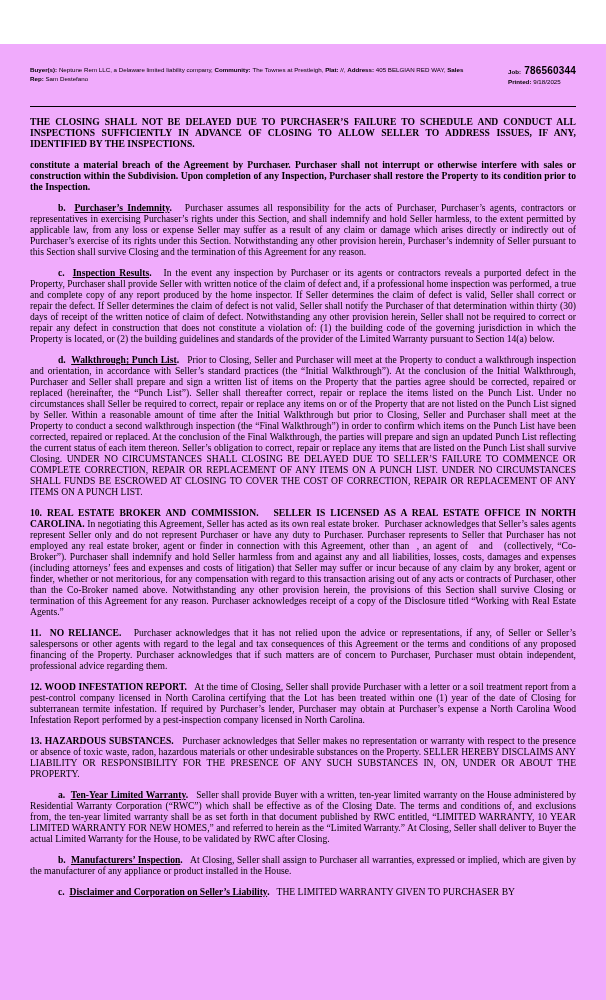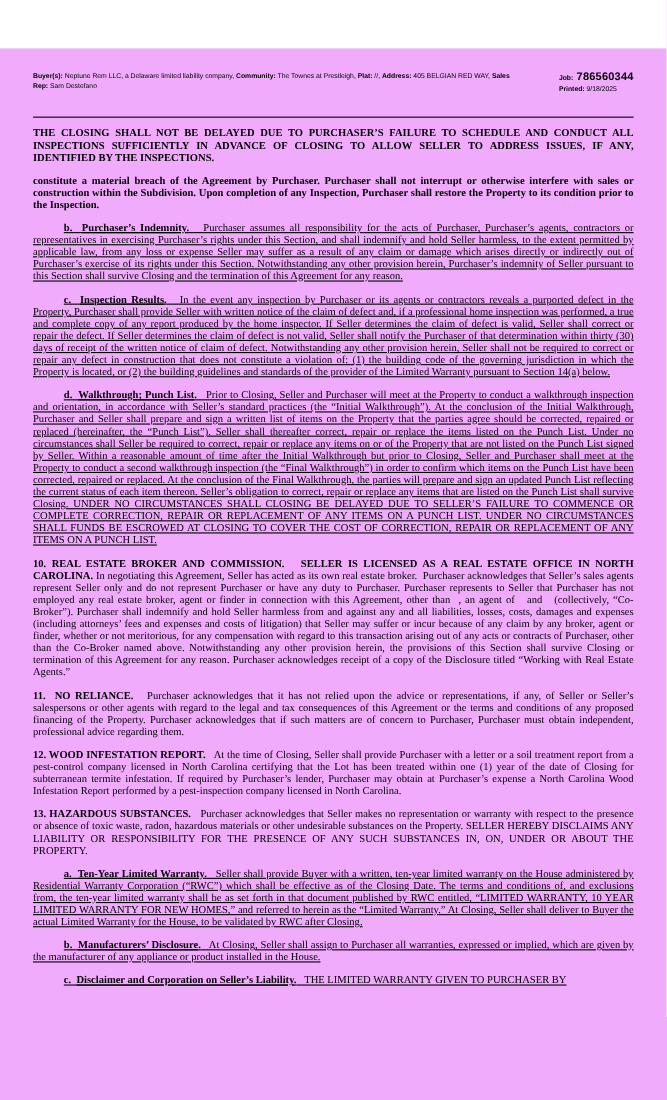--- a/index.html
+++ b/index.html
@@ -24,21 +24,21 @@
   .header-right { white-space:nowrap; padding-top:1px; }
   .job-line { display:flex; align-items:baseline; gap:3px; }
   .job-number { font-size:10px; font-weight:700; letter-spacing:0.2px; }
   .printed-line { margin-top:1px; }
   .divider { border-top:1.6px solid #000; margin-top:20px; margin-bottom:9px; }
   
   .doc-body {
     font-size:9.6px; line-height:11px; text-align:justify;
   }
   .para { margin-bottom:10px; }
-  .para.indent { text-indent:28px;text-decoration:underline; }
+  .para.indent { text-indent:28px; }
   .b { font-weight:700; }
   .u { text-decoration:underline; }
   
   .footer {
     position:absolute; left:30px; bottom:12px;
     display:flex; align-items:flex-start;
   }
   .page-num { font-size:9.3px; font-family:"Liberation Serif", serif; }
   .form-id {
     font-family:"Liberation Sans", sans-serif;
@@ -71,21 +71,21 @@
       <p class="para flush"><span class="b">THE CLOSING SHALL NOT BE DELAYED DUE TO PURCHASER’S FAILURE TO SCHEDULE AND CONDUCT ALL INSPECTIONS SUFFICIENTLY IN ADVANCE OF CLOSING TO ALLOW SELLER TO ADDRESS ISSUES, IF ANY, IDENTIFIED BY THE INSPECTIONS.</span></p>
       <p class="para flush"><span class="b">constitute a material breach of the Agreement by Purchaser. Purchaser shall not interrupt or otherwise interfere with sales or construction within the Subdivision. Upon completion of any Inspection, Purchaser shall restore the Property to its condition prior to the Inspection.</span></p>
       <p class="para indent"><span class="b">b. &nbsp;</span><span class="b u">Purchaser’s Indemnity</span><span class="b">.</span><span class="">&nbsp;&nbsp; Purchaser assumes all responsibility for the acts of Purchaser, Purchaser’s agents, contractors or representatives in exercising Purchaser’s rights under this Section, and shall indemnify and hold Seller harmless, to the extent permitted by applicable law, from any loss or expense Seller may suffer as a result of any claim or damage which arises directly or indirectly out of Purchaser’s exercise of its rights under this Section. Notwithstanding any other provision herein, Purchaser’s indemnity of Seller pursuant to this Section shall survive Closing and the termination of this Agreement for any reason.</span></p>
       <p class="para indent"><span class="b">c. &nbsp;</span><span class="b u">Inspection Results</span><span class="b">.</span><span class="">&nbsp;&nbsp; In the event any inspection by Purchaser or its agents or contractors reveals a purported defect in the Property, Purchaser shall provide Seller with written notice of the claim of defect and, if a professional home inspection was performed, a true and complete copy of any report produced by the home inspector. If Seller determines the claim of defect is valid, Seller shall correct or repair the defect. If Seller determines the claim of defect is not valid, Seller shall notify the Purchaser of that determination within thirty (30) days of receipt of the written notice of claim of defect. Notwithstanding any other provision herein, Seller shall not be required to correct or repair any defect in construction that does not constitute a violation of: (1) the building code of the governing jurisdiction in which the Property is located, or (2) the building guidelines and standards of the provider of the Limited Warranty pursuant to Section 14(a) below.</span></p>
       <p class="para indent"><span class="b">d. &nbsp;</span><span class="b u">Walkthrough; Punch List</span><span class="b">.</span><span class="">&nbsp;&nbsp; Prior to Closing, Seller and Purchaser will meet at the Property to conduct a walkthrough inspection and orientation, in accordance with Seller’s standard practices (the “Initial Walkthrough”). At the conclusion of the Initial Walkthrough, Purchaser and Seller shall prepare and sign a written list of items on the Property that the parties agree should be corrected, repaired or replaced (hereinafter, the “Punch List”). Seller shall thereafter correct, repair or replace the items listed on the Punch List. Under no circumstances shall Seller be required to correct, repair or replace any items on or of the Property that are not listed on the Punch List signed by Seller. Within a reasonable amount of time after the Initial Walkthrough but prior to Closing, Seller and Purchaser shall meet at the Property to conduct a second walkthrough inspection (the “Final Walkthrough”) in order to confirm which items on the Punch List have been corrected, repaired or replaced. At the conclusion of the Final Walkthrough, the parties will prepare and sign an updated Punch List reflecting the current status of each item thereon. Seller’s obligation to correct, repair or replace any items that are listed on the Punch List shall survive Closing. UNDER NO CIRCUMSTANCES SHALL CLOSING BE DELAYED DUE TO SELLER’S FAILURE TO COMMENCE OR COMPLETE CORRECTION, REPAIR OR REPLACEMENT OF ANY ITEMS ON A PUNCH LIST. UNDER NO CIRCUMSTANCES SHALL FUNDS BE ESCROWED AT CLOSING TO COVER THE COST OF CORRECTION, REPAIR OR REPLACEMENT OF ANY ITEMS ON A PUNCH LIST.</span></p>
       <p class="para flush"><span class="b">10. REAL ESTATE BROKER AND COMMISSION.</span><span class="b">&nbsp;&nbsp; SELLER IS LICENSED AS A REAL ESTATE OFFICE IN NORTH CAROLINA.</span><span class=""> In negotiating this Agreement, Seller has acted as its own real estate broker. &nbsp;Purchaser acknowledges that Seller’s sales agents represent Seller only and do not represent Purchaser or have any duty to Purchaser. Purchaser represents to Seller that Purchaser has not employed any real estate broker, agent or finder in connection with this Agreement, other than &nbsp;, an agent of &nbsp; and &nbsp; (collectively, “Co-Broker”). Purchaser shall indemnify and hold Seller harmless from and against any and all liabilities, losses, costs, damages and expenses (including attorneys’ fees and expenses and costs of litigation) that Seller may suffer or incur because of any claim by any broker, agent or finder, whether or not meritorious, for any compensation with regard to this transaction arising out of any acts or contracts of Purchaser, other than the Co-Broker named above. Notwithstanding any other provision herein, the provisions of this Section shall survive Closing or termination of this Agreement for any reason. Purchaser acknowledges receipt of a copy of the Disclosure titled “Working with Real Estate Agents.”</span></p>
       <p class="para flush"><span class="b">11. &nbsp;NO RELIANCE.</span><span class="">&nbsp;&nbsp; Purchaser acknowledges that it has not relied upon the advice or representations, if any, of Seller or Seller’s salespersons or other agents with regard to the legal and tax consequences of this Agreement or the terms and conditions of any proposed financing of the Property. Purchaser acknowledges that if such matters are of concern to Purchaser, Purchaser must obtain independent, professional advice regarding them.</span></p>
       <p class="para flush"><span class="b">12. WOOD INFESTATION REPORT.</span><span class="">&nbsp;&nbsp; At the time of Closing, Seller shall provide Purchaser with a letter or a soil treatment report from a pest-control company licensed in North Carolina certifying that the Lot has been treated within one (1) year of the date of Closing for subterranean termite infestation. If required by Purchaser’s lender, Purchaser may obtain at Purchaser’s expense a North Carolina Wood Infestation Report performed by a pest-inspection company licensed in North Carolina.</span></p>
       <p class="para flush"><span class="b">13. HAZARDOUS SUBSTANCES.</span><span class="">&nbsp;&nbsp; Purchaser acknowledges that Seller makes no representation or warranty with respect to the presence or absence of toxic waste, radon, hazardous materials or other undesirable substances on the Property. SELLER HEREBY DISCLAIMS ANY LIABILITY OR RESPONSIBILITY FOR THE PRESENCE OF ANY SUCH SUBSTANCES IN, ON, UNDER OR ABOUT THE PROPERTY.</span></p>
       <p class="para indent"><span class="b">a. &nbsp;</span><span class="b u">Ten-Year Limited Warranty</span><span class="b">.</span><span class="">&nbsp;&nbsp; Seller shall provide Buyer with a written, ten-year limited warranty on the House administered by Residential Warranty Corporation (“RWC”) which shall be effective as of the Closing Date. The terms and conditions of, and exclusions from, the ten-year limited warranty shall be as set forth in that document published by RWC entitled, “LIMITED WARRANTY, 10 YEAR LIMITED WARRANTY FOR NEW HOMES,” and referred to herein as the “Limited Warranty.” At Closing, Seller shall deliver to Buyer the actual Limited Warranty for the House, to be validated by RWC after Closing.</span></p>
-      <p class="para indent"><span class="b">b. &nbsp;</span><span class="b u">Manufacturers’ Disclosure</span><span class="b">.</span><span class="">&nbsp;&nbsp; At Closing, Seller shall assign to Purchaser all warranties, expressed or implied, which are given by the manufacturer of any appliance or product installed in the House.</span></p>
+      <p class="para indent"><span class="b">b. &nbsp;</span><span class="b u">Manufacturers’ Inspection</span><span class="b">.</span><span class="">&nbsp;&nbsp; At Closing, Seller shall assign to Purchaser all warranties, expressed or implied, which are given by the manufacturer of any appliance or product installed in the House.</span></p>
       <p class="para indent"><span class="b">c. &nbsp;</span><span class="b u">Disclaimer and Corporation on Seller’s Liability</span><span class="b">.</span><span class="">&nbsp;&nbsp; THE LIMITED WARRANTY GIVEN TO PURCHASER BY</span></p>
     </div>
 
   <div class="footer">
     <span class="page-num">Page 4 of 8</span>
     <span class="form-id">Home Purchase Agreement (RAL-FYT) (rev. 2.23.22</span>
   </div>
 
 </div>
 

